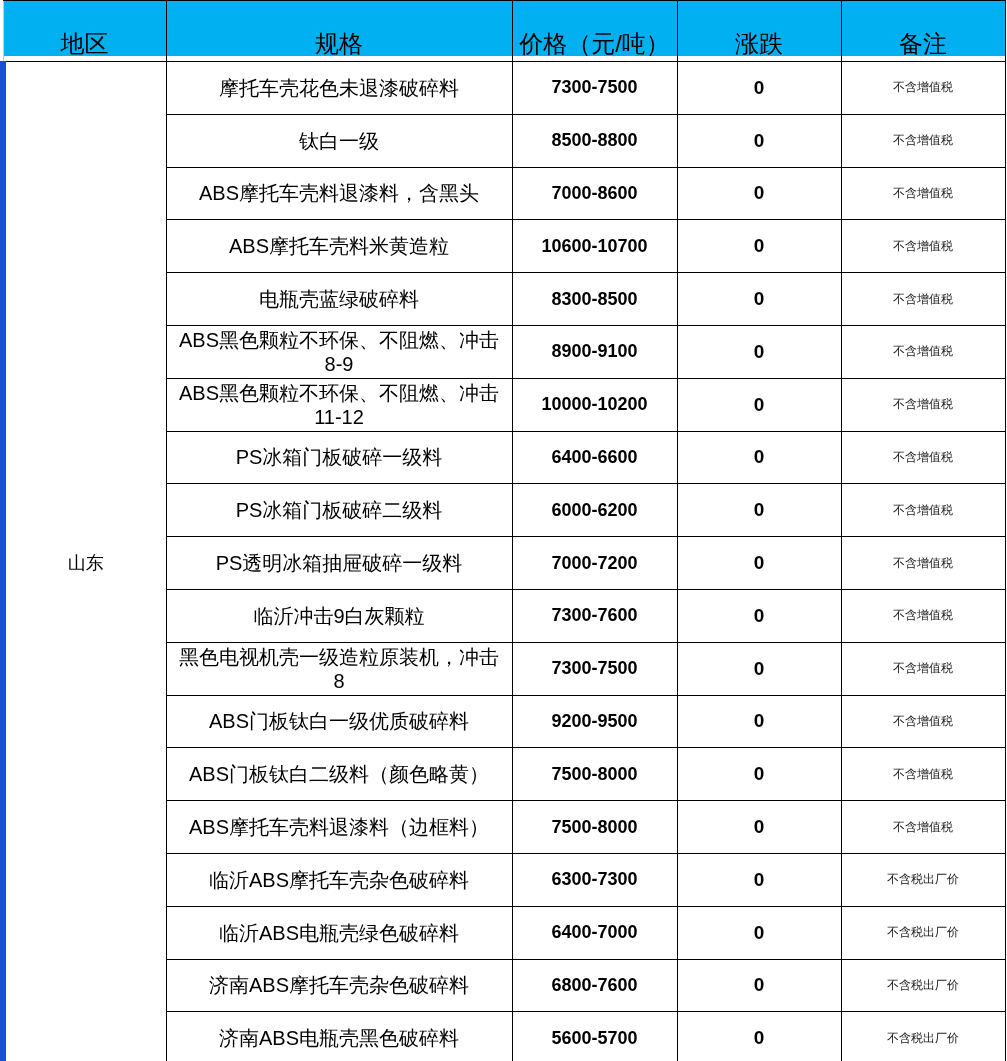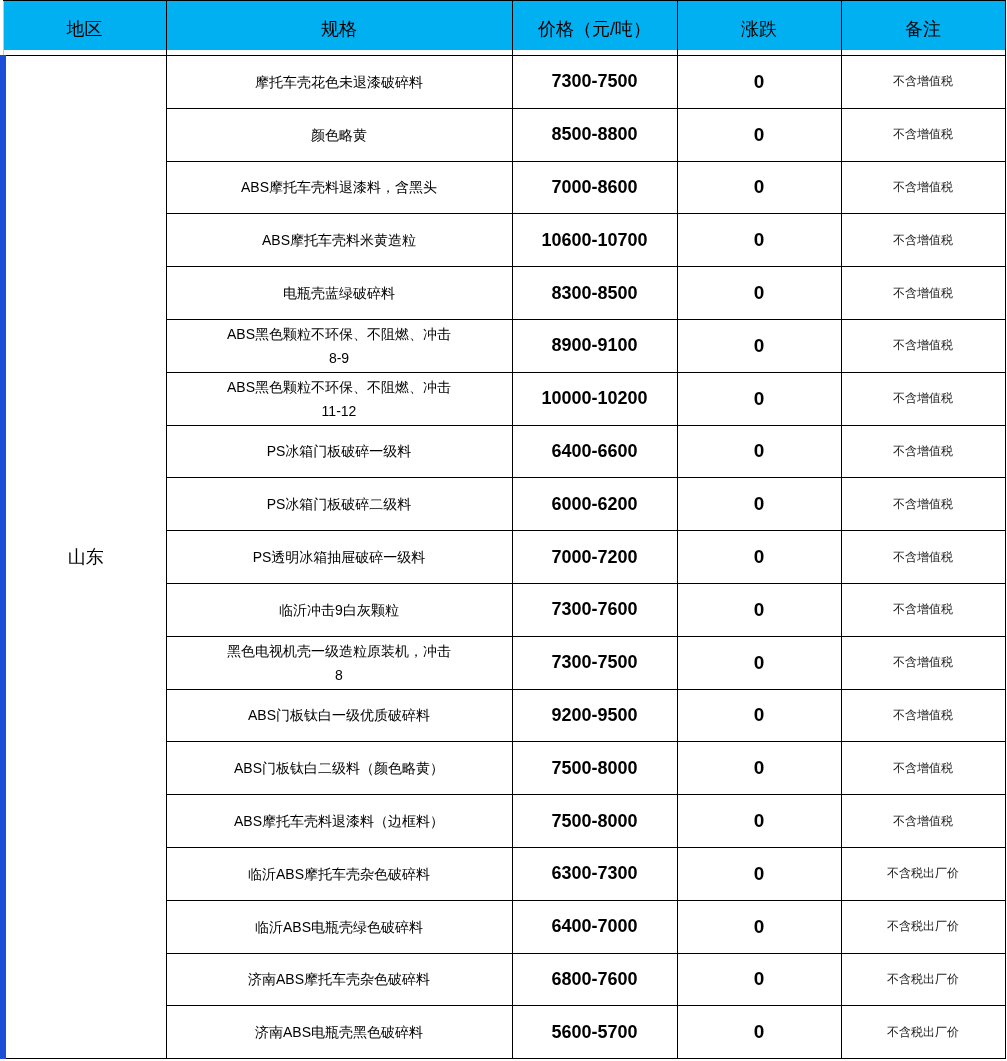--- a/index.html
+++ b/index.html
@@ -18,43 +18,43 @@
     height: 1058px;
     background: #ffffff;
   }
   
   thead tr { height: 55px; }
   th {
     background: #00b0f0;
     border: 1px solid #000000;
     box-shadow: inset 0 -5px 0 #ffffff; 
     font-weight: 400;
-    font-size: 18px;
+    font-size: 24px;
     color: #000000;
     text-align: center;
     vertical-align: top;
-    padding-top: 16px;
+    padding-top: 27px;
   }
   th:first-child { border-left: 1px solid #c9c9c9; }
   
   tbody tr { height: 52.8px; }
   td {
     border: 1px solid #000000;
     text-align: center;
     vertical-align: middle;
     color: #000000;
     padding: 0 4px;
     overflow: hidden;
   }
   td.region-cell {
     border-left: 6px solid #1d4ed8;
     font-size: 18px;
   }
   td.spec-cell {
-    font-size: 14px;
+    font-size: 20px;
     line-height: 24px;
     white-space: pre-line;
   }
   td.price-cell {
     font-size: 18px;
     font-weight: 700;
     font-family: "Liberation Sans", "DejaVu Sans", sans-serif;
   }
   td.change-cell {
     font-size: 19px;
@@ -87,21 +87,21 @@
   </thead>
   <tbody>
       <tr>
         <td class="region-cell" rowspan="19">山东</td>
     <td class="spec-cell">摩托车壳花色未退漆破碎料</td>
     <td class="price-cell">7300-7500</td>
     <td class="change-cell">0</td>
     <td class="note-cell">不含增值税</td>
   </tr>
       <tr>
-    <td class="spec-cell">颜色略黄</td>
+    <td class="spec-cell">钛白一级</td>
     <td class="price-cell">8500-8800</td>
     <td class="change-cell">0</td>
     <td class="note-cell">不含增值税</td>
   </tr>
       <tr>
     <td class="spec-cell">ABS摩托车壳料退漆料，含黑头</td>
     <td class="price-cell">7000-8600</td>
     <td class="change-cell">0</td>
     <td class="note-cell">不含增值税</td>
   </tr>

